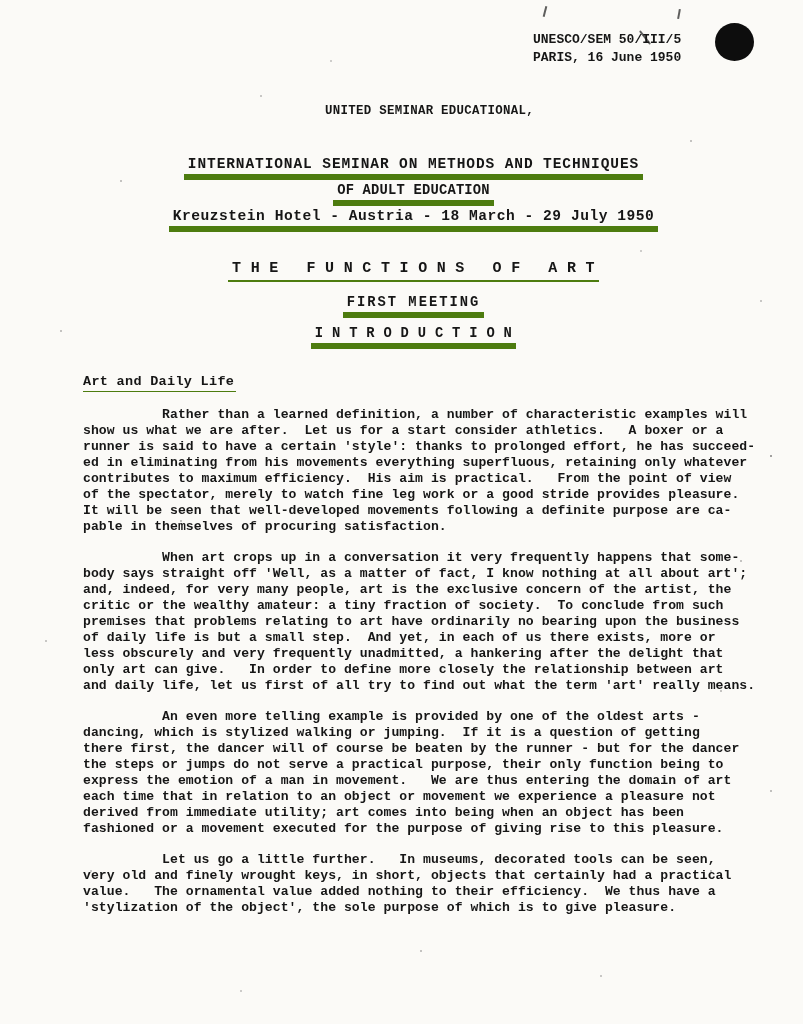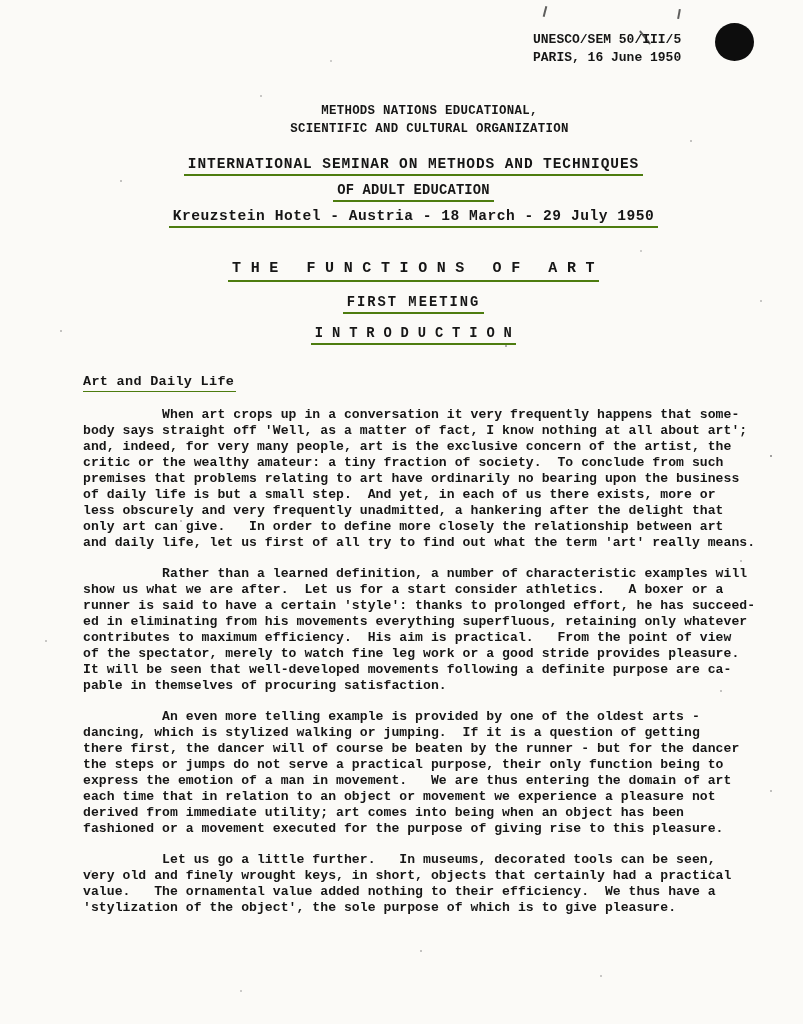--- a/index.html
+++ b/index.html
@@ -56,21 +56,21 @@
   }
   .seminar-line1 { top: 156px; font-size: 14.5px; letter-spacing: 0.9px; }
   .seminar-line2 { top: 183px; font-size: 13.8px; letter-spacing: 0.2px; }
   .venue-line    { top: 208px; font-size: 14.6px; letter-spacing: 0.5px; }
   .doc-title     { top: 260px; font-size: 15px;   letter-spacing: 0.3px; }
   .meeting-line  { top: 295px; font-size: 13.8px; letter-spacing: 2px; }
   .intro-line    { top: 326px; font-size: 13.8px; letter-spacing: 0.3px; }
 
   .u {
     display: inline-block;
-    border-bottom: 2px solid #4d7c0f;
+    border-bottom: 6px solid #4d7c0f;
     padding: 0 4px 2px 4px;
   }
   .u-thick { border-bottom-width: 2.5px; padding-bottom: 3px; }
 
   
   .section-heading {
     position: absolute;
     left: 83px;
     top: 374px;
     font-size: 13.5px;
@@ -134,50 +134,50 @@
 
   <div class="speckles"></div>
   <div class="artifact tick-1"></div>
   <div class="artifact tick-2"></div>
   <div class="artifact swash"></div>
 
   <div class="doc-ref"><span>UNESCO/SEM 50/III/5</span><br><span>PARIS, 16 June 1950</span></div>
 
   <div class="punch-hole"></div>
 
-  <div class="centered org-name"><span>METHODS NATIONS EDUCATIONAL,</span><br><span>SCIENTIFIC AND CULTURAL ORGANIZATION</span></div>
+  <div class="centered org-name"><span>UNITED SEMINAR EDUCATIONAL,</span><br></div>
 
   <div class="centered seminar-line1"><span class="u">INTERNATIONAL SEMINAR ON METHODS AND TECHNIQUES</span></div>
   <div class="centered seminar-line2"><span class="u">OF ADULT EDUCATION</span></div>
   <div class="centered venue-line"><span class="u">Kreuzstein Hotel - Austria - 18 March - 29 July 1950</span></div>
 
   <div class="centered doc-title"><span class="u u-thick">T H E   F U N C T I O N S   O F   A R T</span></div>
   <div class="centered meeting-line"><span class="u">FIRST MEETING</span></div>
   <div class="centered intro-line"><span class="u">I N T R O D U C T I O N</span></div>
 
   <div class="section-heading"><span class="u">Art and Daily Life</span></div>
 
   <div class="body-text">
+    <pre class="para">          Rather than a learned definition, a number of characteristic examples will
+show us what we are after.  Let us for a start consider athletics.   A boxer or a
+runner is said to have a certain 'style': thanks to prolonged effort, he has succeed-
+ed in eliminating from his movements everything superfluous, retaining only whatever
+contributes to maximum efficiency.  His aim is practical.   From the point of view
+of the spectator, merely to watch fine leg work or a good stride provides pleasure.
+It will be seen that well-developed movements following a definite purpose are ca-
+pable in themselves of procuring satisfaction.</pre>
     <pre class="para">          When art crops up in a conversation it very frequently happens that some-
 body says straight off 'Well, as a matter of fact, I know nothing at all about art';
 and, indeed, for very many people, art is the exclusive concern of the artist, the
 critic or the wealthy amateur: a tiny fraction of society.  To conclude from such
 premises that problems relating to art have ordinarily no bearing upon the business
 of daily life is but a small step.  And yet, in each of us there exists, more or
 less obscurely and very frequently unadmitted, a hankering after the delight that
 only art can give.   In order to define more closely the relationship between art
 and daily life, let us first of all try to find out what the term 'art' really means.</pre>
-    <pre class="para">          Rather than a learned definition, a number of characteristic examples will
-show us what we are after.  Let us for a start consider athletics.   A boxer or a
-runner is said to have a certain 'style': thanks to prolonged effort, he has succeed-
-ed in eliminating from his movements everything superfluous, retaining only whatever
-contributes to maximum efficiency.  His aim is practical.   From the point of view
-of the spectator, merely to watch fine leg work or a good stride provides pleasure.
-It will be seen that well-developed movements following a definite purpose are ca-
-pable in themselves of procuring satisfaction.</pre>
     <pre class="para">          An even more telling example is provided by one of the oldest arts -
 dancing, which is stylized walking or jumping.  If it is a question of getting
 there first, the dancer will of course be beaten by the runner - but for the dancer
 the steps or jumps do not serve a practical purpose, their only function being to
 express the emotion of a man in movement.   We are thus entering the domain of art
 each time that in relation to an object or movement we experience a pleasure not
 derived from immediate utility; art comes into being when an object has been
 fashioned or a movement executed for the purpose of giving rise to this pleasure.</pre>
     <pre class="para">          Let us go a little further.   In museums, decorated tools can be seen,
 very old and finely wrought keys, in short, objects that certainly had a practical

